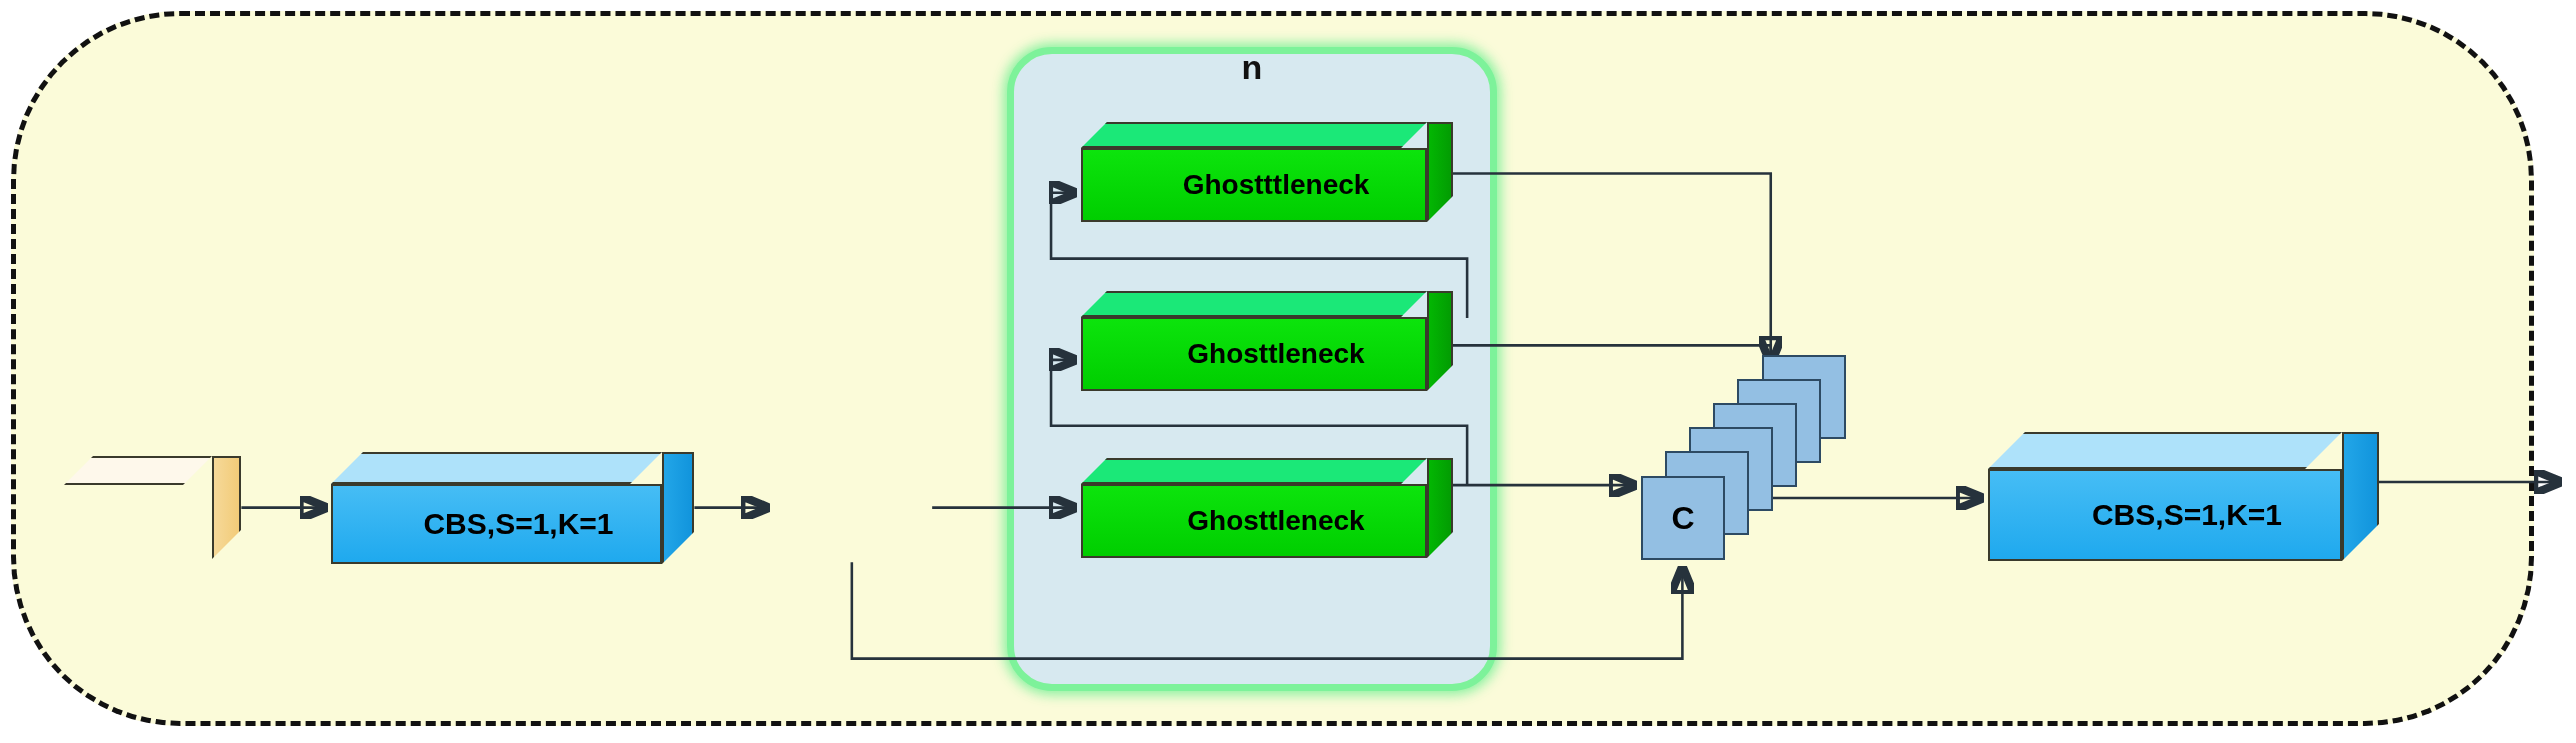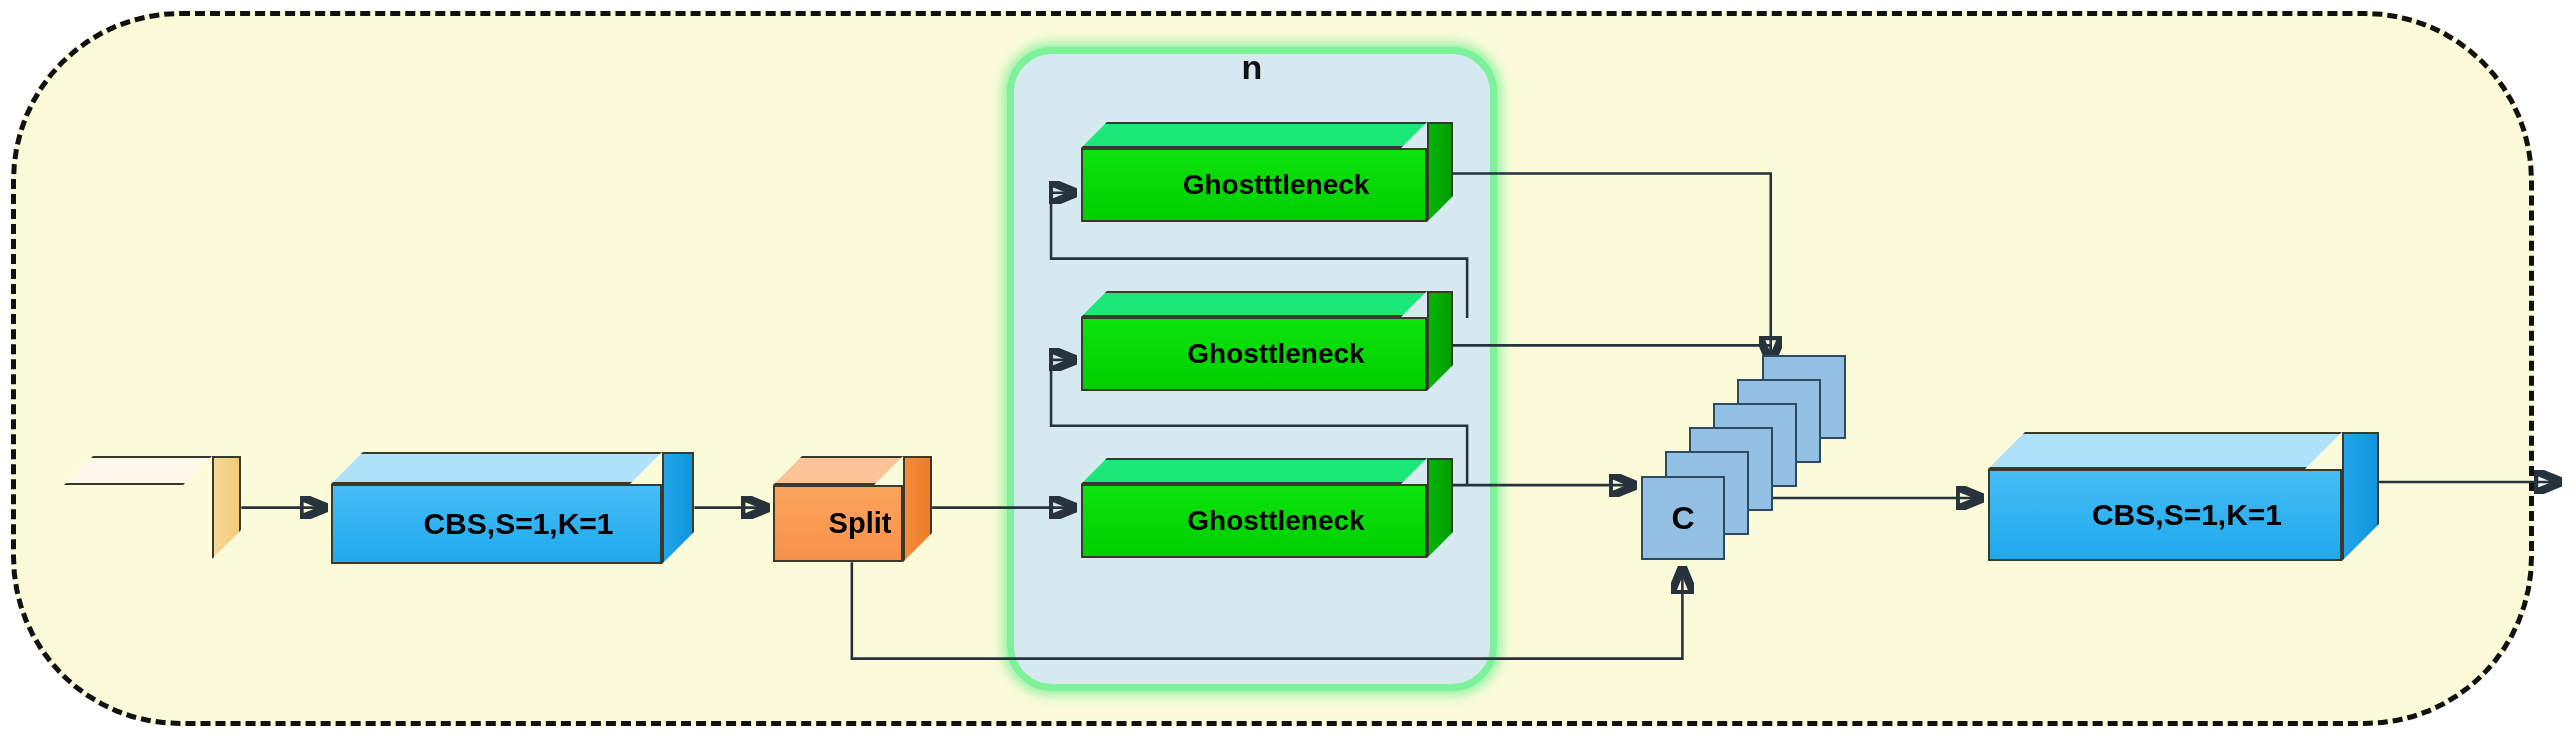--- a/index.html
+++ b/index.html
@@ -166,25 +166,20 @@
     <div class="top"></div>
     <div class="side"></div>
   </div>
 
   <div class="box3d" id="box-cbs-left">
     <div class="top"></div>
     <div class="side"></div>
     <div class="face">CBS,S=1,K=1</div>
   </div>
 
-  <div class="box3d" id="box-split">
-    <div class="top"></div>
-    <div class="side"></div>
-    <div class="face">Split</div>
-  </div>
 
   <div class="box3d ghost" id="box-ghost-0">
     <div class="top"></div>
     <div class="side"></div>
     <div class="face">Ghostttleneck</div>
   </div>
   <div class="box3d ghost" id="box-ghost-1">
     <div class="top"></div>
     <div class="side"></div>
     <div class="face">Ghosttleneck</div>

